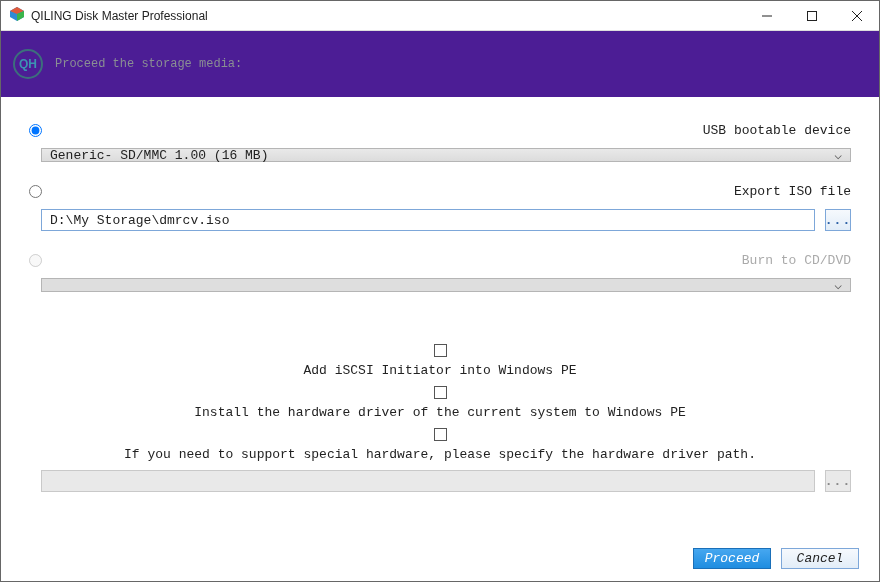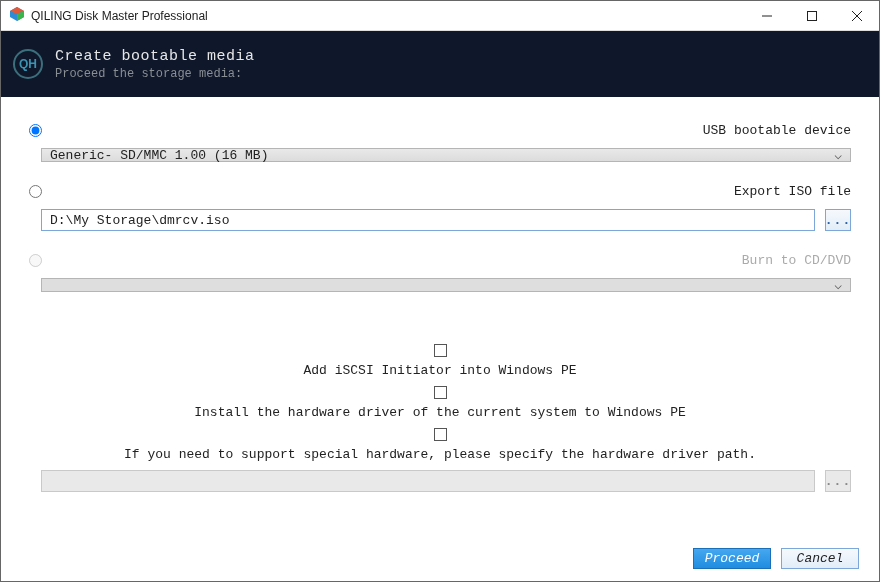--- a/index.html
+++ b/index.html
@@ -21,21 +21,21 @@
   border-bottom: 1px solid #ddd;
 }
 .titlebar .logo { margin-right: 6px; }
 .titlebar .title { font-size: 12px; color: #222; }
 .winbtns { margin-left: auto; display: flex; }
 .winbtn {
   width: 45px; height: 29px; display: flex; align-items: center; justify-content: center;
   color: #222;
 }
 .header {
-  background: #0f172a;
+  background: #4c1d95;
   height: 66px;
   display: flex;
   align-items: center;
   padding-left: 12px;
   gap: 12px;
 }
 .header .icon-circle {
   width: 30px; height: 30px; border: 2px solid #3c6f7c; border-radius: 50%;
   display: flex; align-items: center; justify-content: center;
   color: #3c94b2; font-size: 12px; font-weight: bold;
@@ -129,21 +129,20 @@
           <line x1="0" y1="0" x2="10" y2="10" stroke="#222" stroke-width="1"></line>
           <line x1="10" y1="0" x2="0" y2="10" stroke="#222" stroke-width="1"></line>
         </svg>
       </div>
   </div>
 </div>
 
 <div class="header">
   <div class="icon-circle">QH</div>
   <div class="header-text">
-    <div class="header-title">Create bootable media</div>
     <div class="header-sub">Proceed the storage media:</div>
   </div>
 </div>
 
 <div class="content">
 
   <div class="opt-row">
     <input type="radio" checked="" style="">
     <span>USB bootable device</span>
   </div>

